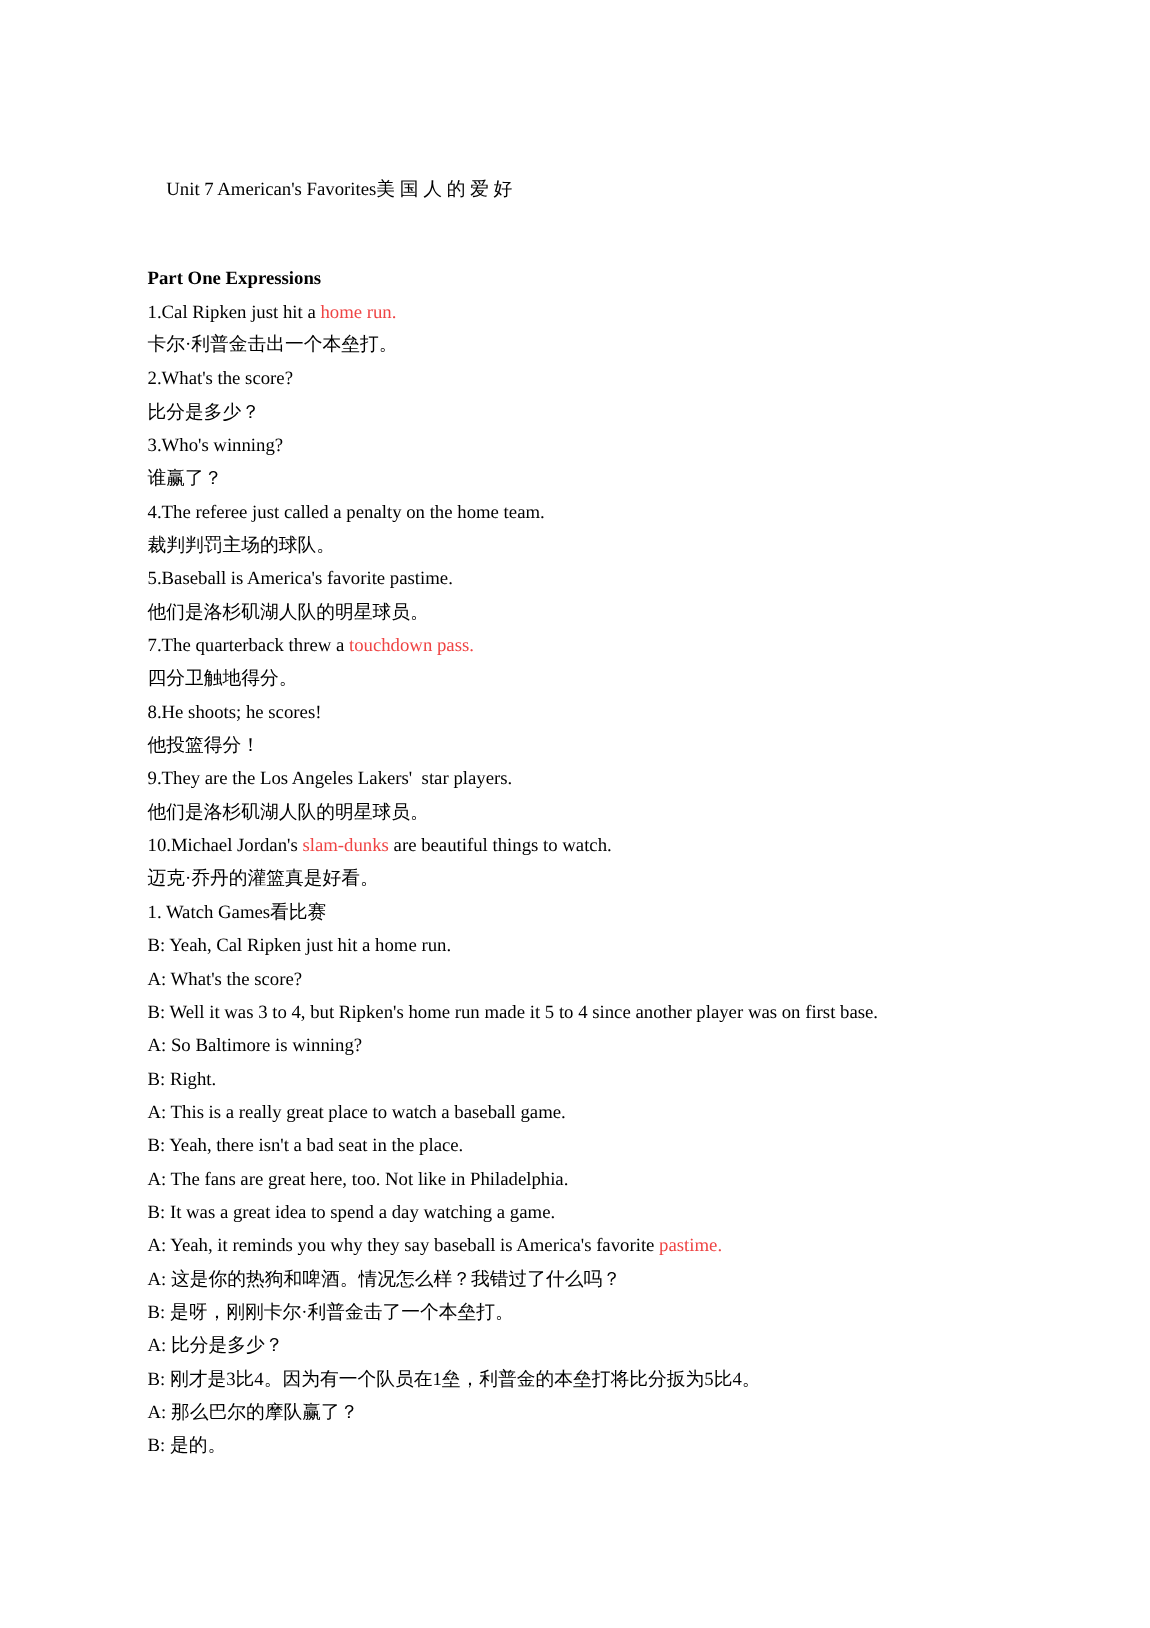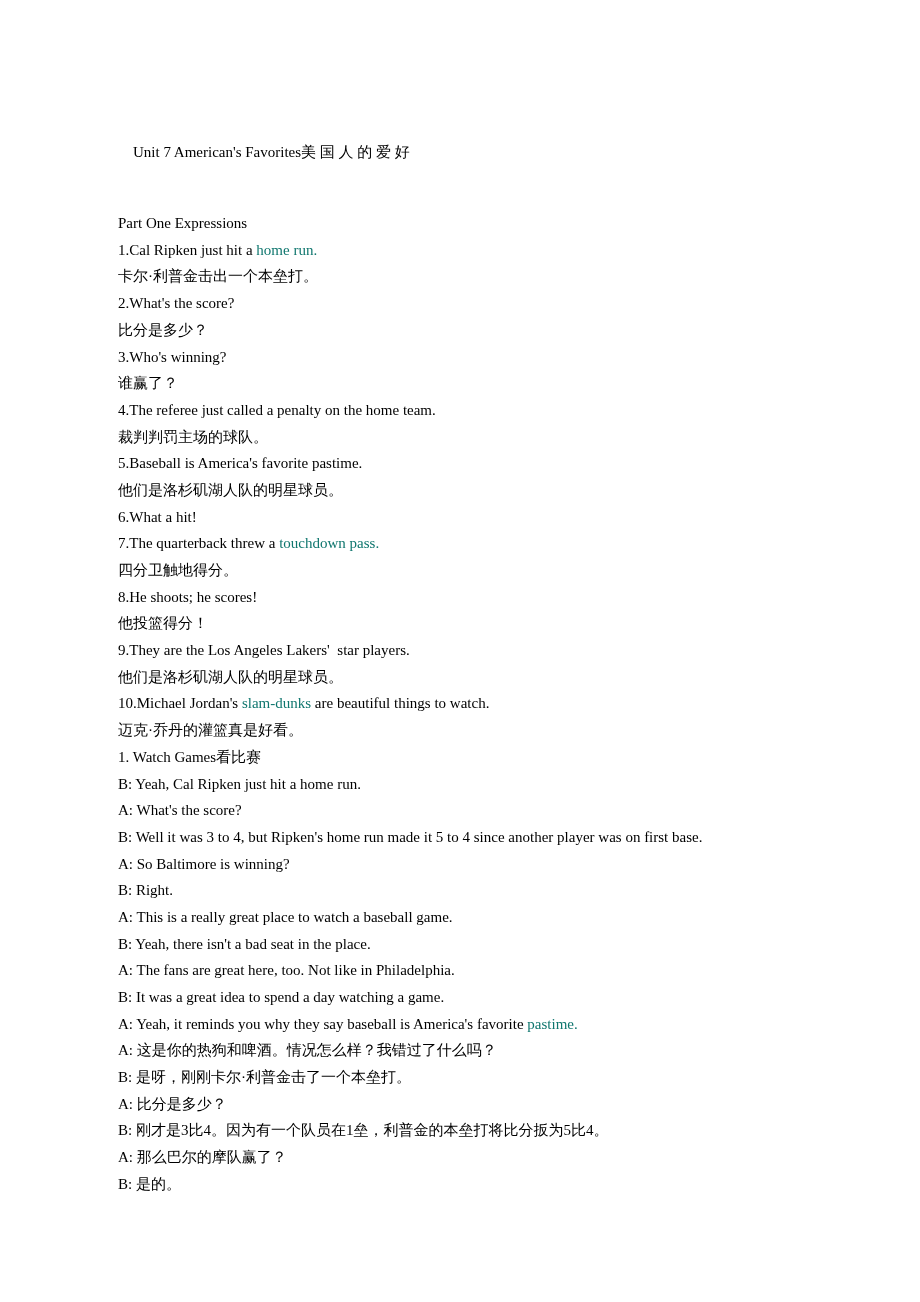--- a/index.html
+++ b/index.html
@@ -14,28 +14,28 @@
     box-sizing: border-box;
     padding: 112px 118px 60px 118px;
     color: #000;
     font-size: 15px;
     line-height: 1.78;
   }
   .title {
     font-weight: normal;
   }
   .section {
-    font-weight: normal;
+    font-weight: bold;
     margin-top: 18px;
   }
   .line {
     white-space: pre-wrap;
   }
   .blue {
-    color: #0f766e;
+    color: #ef4444;
   }
 </style>
 </head>
 <body>
 
 <div class="page">
   <div class="title line">
     <span>Unit 7 American's Favorites</span><span>美 国 人 的 爱 好</span>
   </div>
 
@@ -45,21 +45,20 @@
     <div class="line"><span>1.Cal Ripken just hit a </span><span class="blue">home run.</span><span></span></div>
     <div class="line">卡尔·利普金击出一个本垒打。</div>
     <div class="line">2.What's the score?</div>
     <div class="line">比分是多少？</div>
     <div class="line">3.Who's winning?</div>
     <div class="line">谁赢了？</div>
     <div class="line">4.The referee just called a penalty on the home team.</div>
     <div class="line">裁判判罚主场的球队。</div>
     <div class="line">5.Baseball is America's favorite pastime.</div>
     <div class="line">他们是洛杉矶湖人队的明星球员。</div>
-    <div class="line">6.What a hit!</div>
     <div class="line"><span>7.The quarterback threw a </span><span class="blue">touchdown pass.</span><span></span></div>
     <div class="line">四分卫触地得分。</div>
     <div class="line">8.He shoots; he scores!</div>
     <div class="line">他投篮得分！</div>
     <div class="line">9.They are the Los Angeles Lakers'  star players.</div>
     <div class="line">他们是洛杉矶湖人队的明星球员。</div>
     <div class="line"><span>10.Michael Jordan's </span><span class="blue">slam-dunks</span><span> are beautiful things to watch.</span></div>
     <div class="line">迈克·乔丹的灌篮真是好看。</div>
   </div>
 

